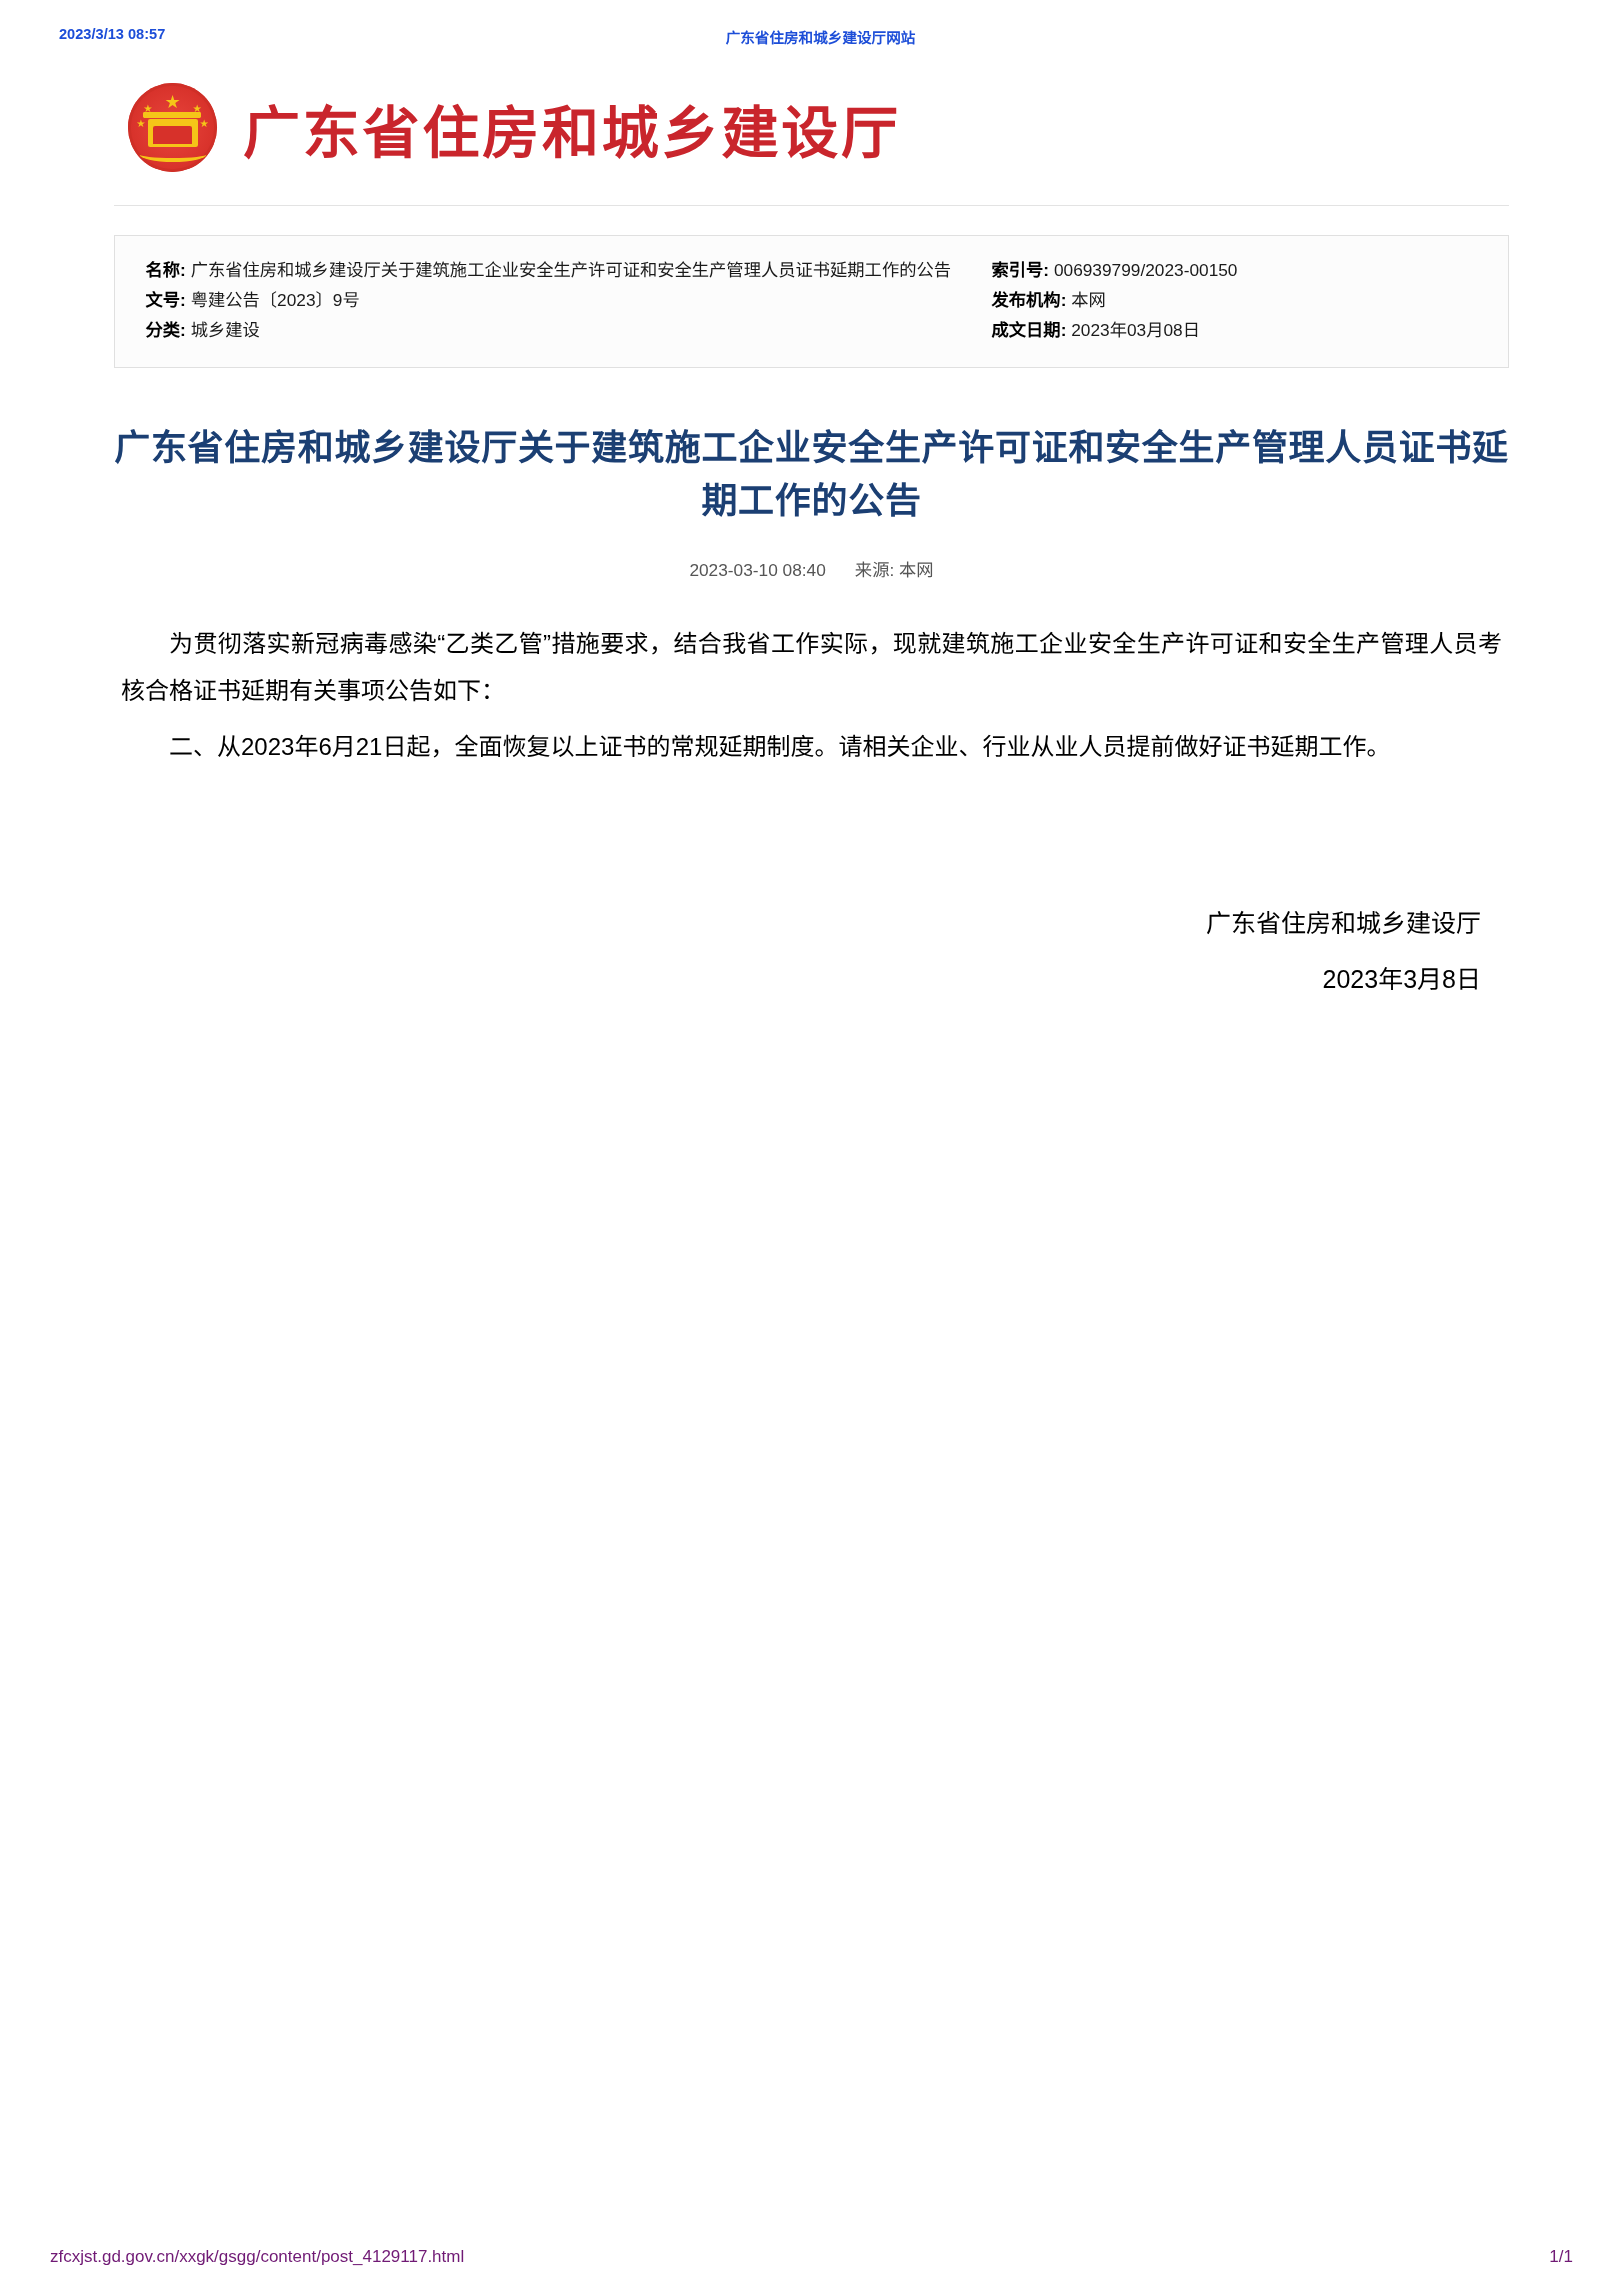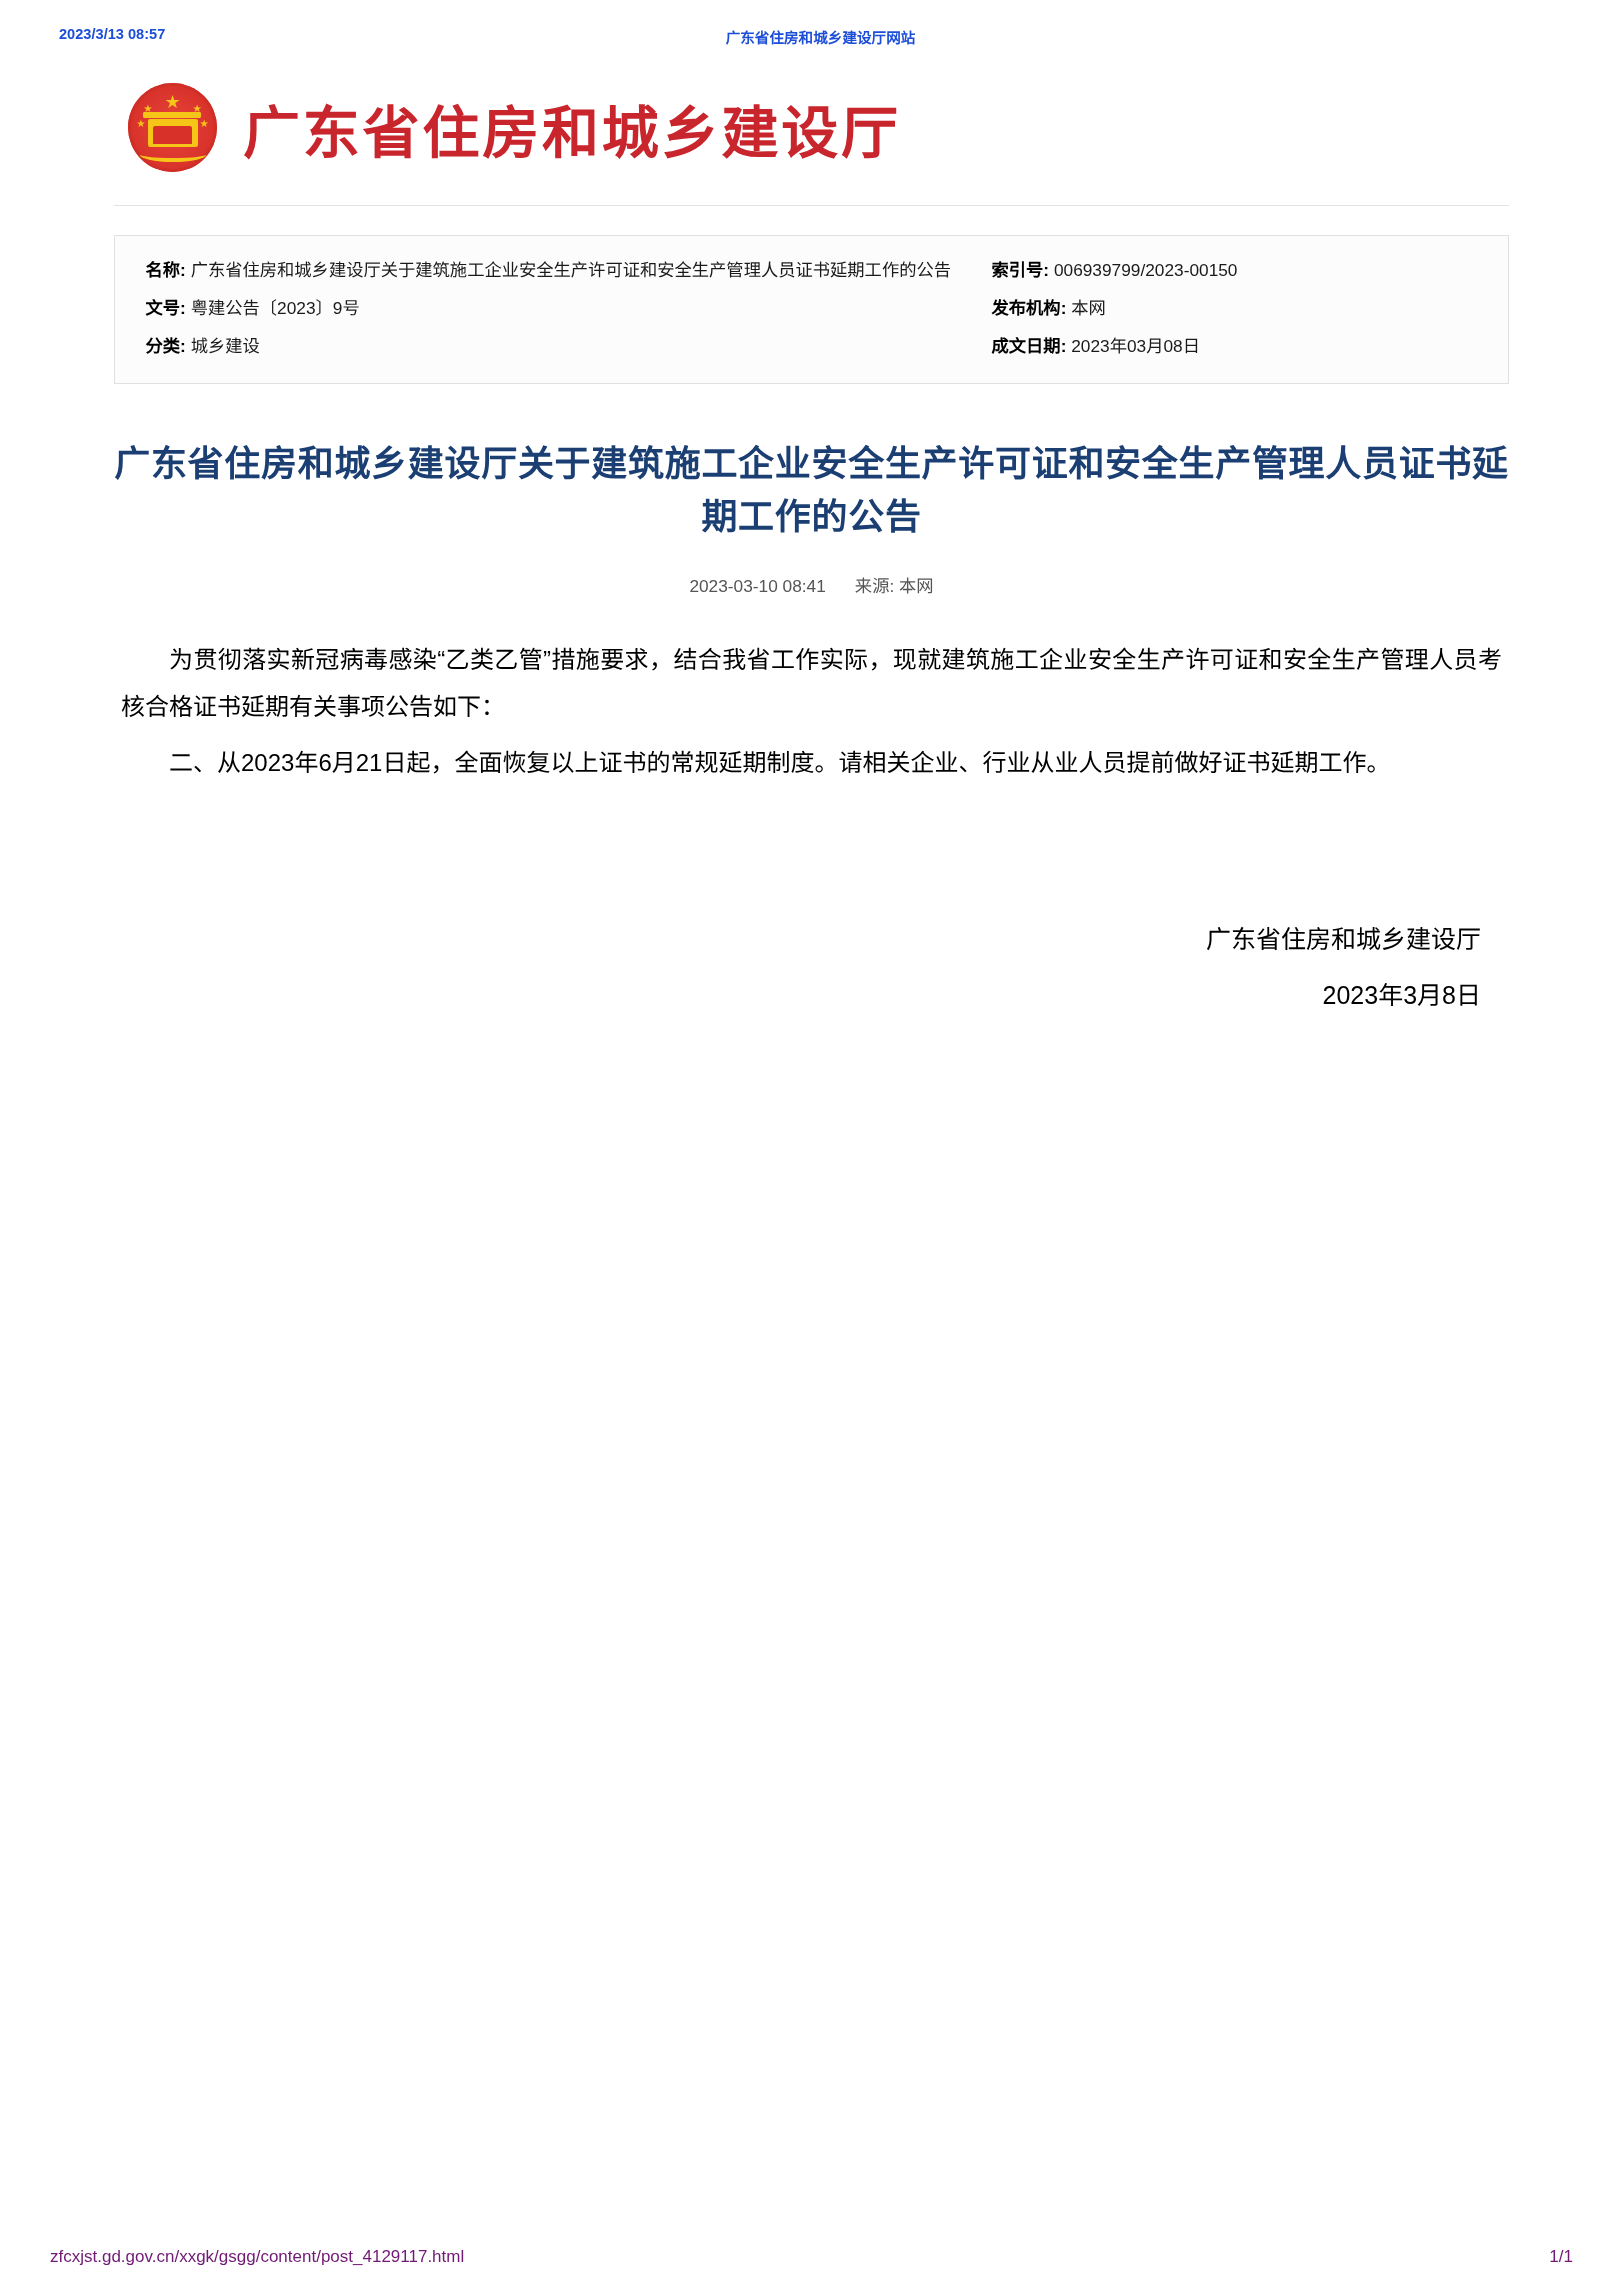--- a/index.html
+++ b/index.html
@@ -156,21 +156,21 @@
   .meta-box {
     margin: 29px 114px 0 114px;
     border: 0.7px solid #e0e0e0;
     background: #fcfcfc;
     padding: 22px 30.5px 23.6px 30.5px;
     display: flex;
   }
   .meta-col {
     display: flex;
     flex-direction: column;
-    gap: 12px;
+    gap: 4px;
   }
   .meta-col.left { width: 818px; }
   .meta-col.right { flex: 1; padding-left: 28px; }
   .meta-row {
     font-size: 17.3px;
     line-height: 1.5;
     color: #111111;
   }
   .meta-label {
     font-weight: bold;
@@ -271,21 +271,21 @@
       </div>
       <div class="meta-row">
         <span class="meta-label">成文日期:</span>
         <span class="meta-value">2023年03月08日</span>
       </div>
     </div>
   </div>
 
   <div class="doc-title">广东省住房和城乡建设厅关于建筑施工企业安全生产许可证和安全生产管理人员证书延期工作的公告</div>
   <div class="doc-submeta">
-    <span>2023-03-10  08:41</span>
+    <span>2023-03-10  08:40</span>
     <span class="sep"></span>
     <span>来源: 本网</span>
   </div>
 
   <div class="doc-body">
     <p>为贯彻落实新冠病毒感染“乙类乙管”措施要求，结合我省工作实际，现就建筑施工企业安全生产许可证和安全生产管理人员考核合格证书延期有关事项公告如下：</p>
     <p>二、从2023年6月21日起，全面恢复以上证书的常规延期制度。请相关企业、行业从业人员提前做好证书延期工作。</p>
   </div>
 
   <div class="signature">

